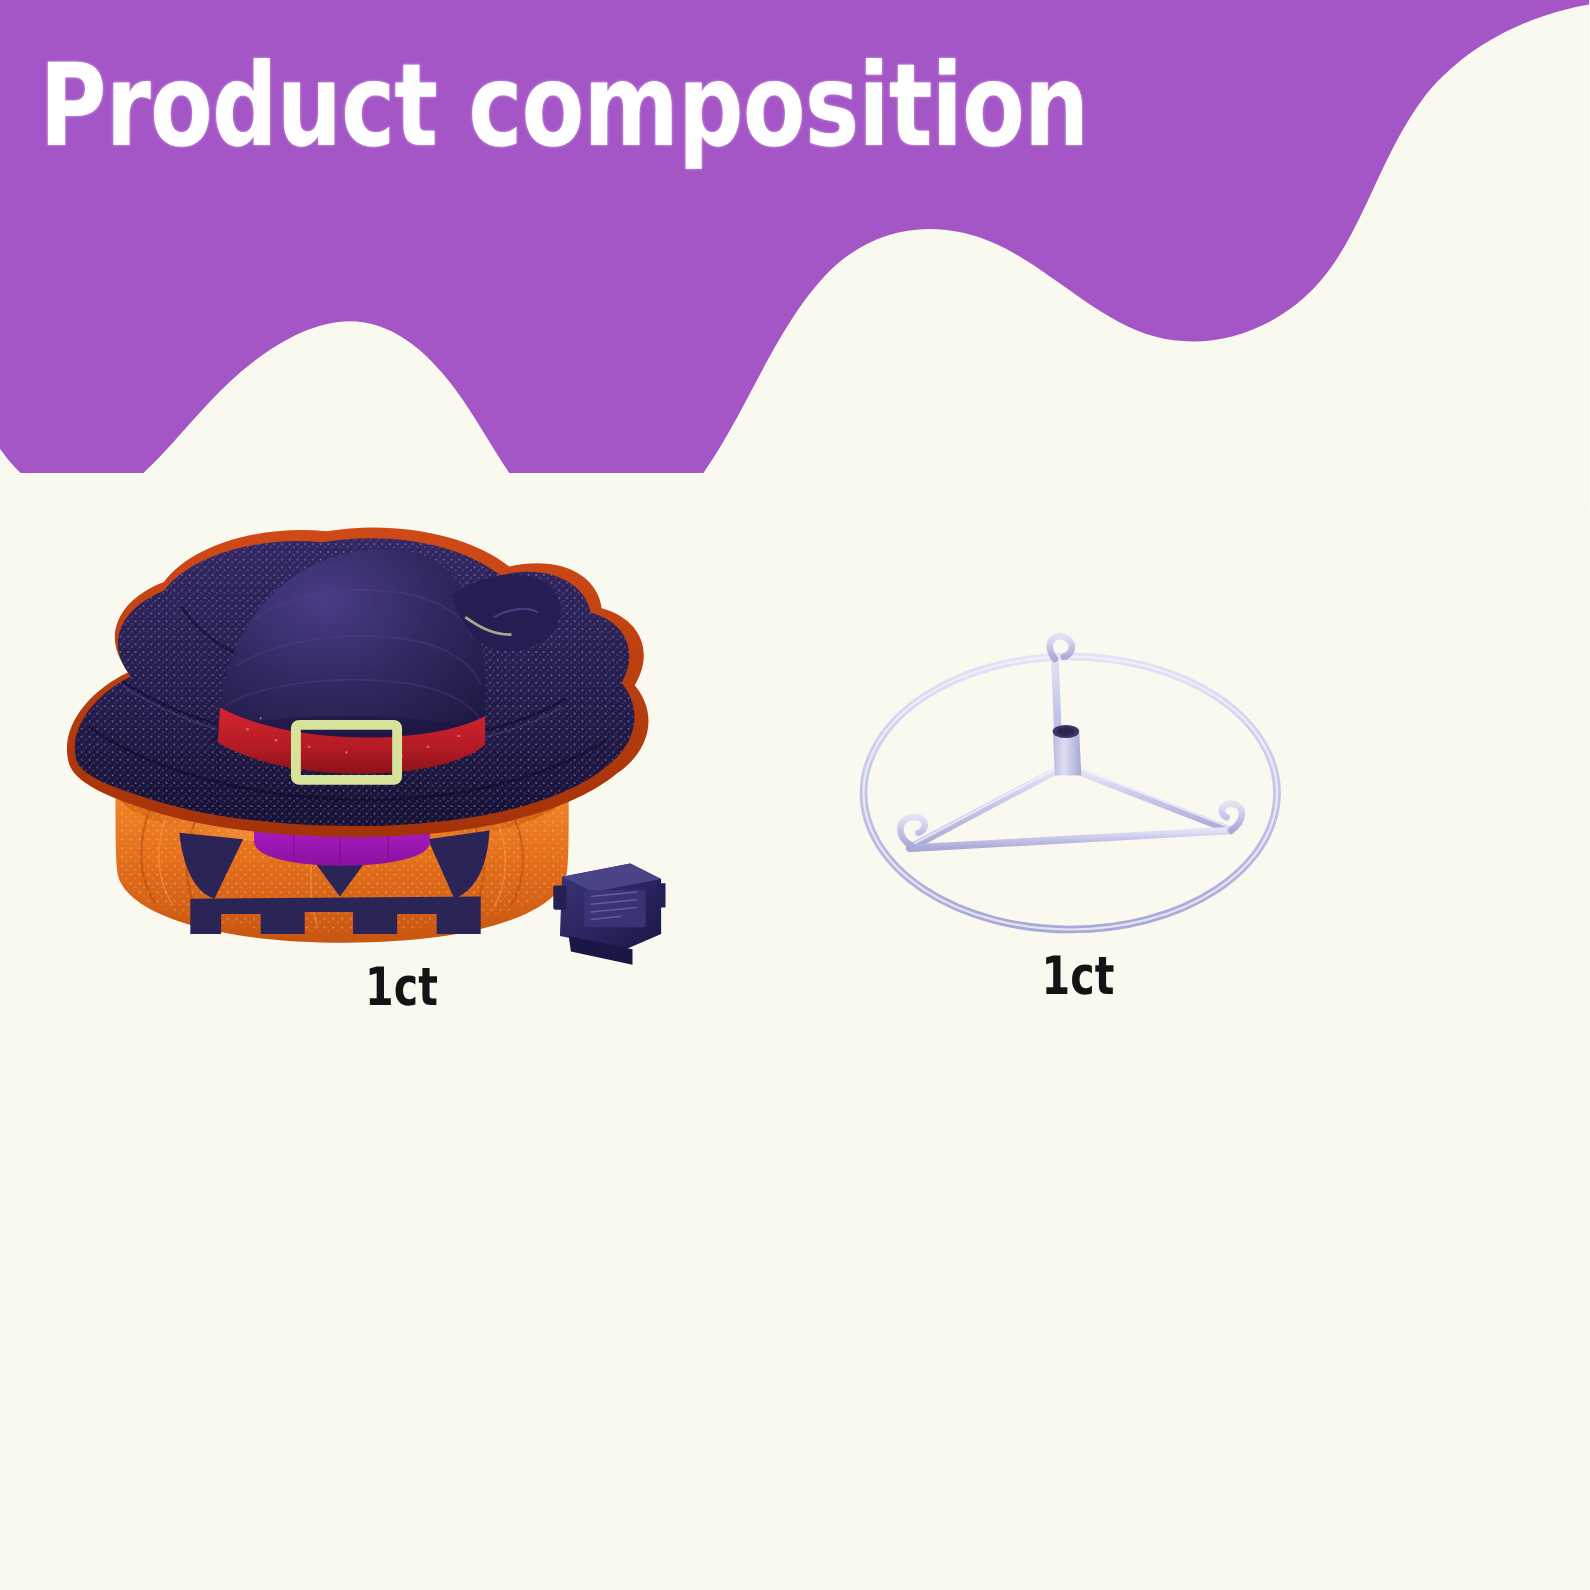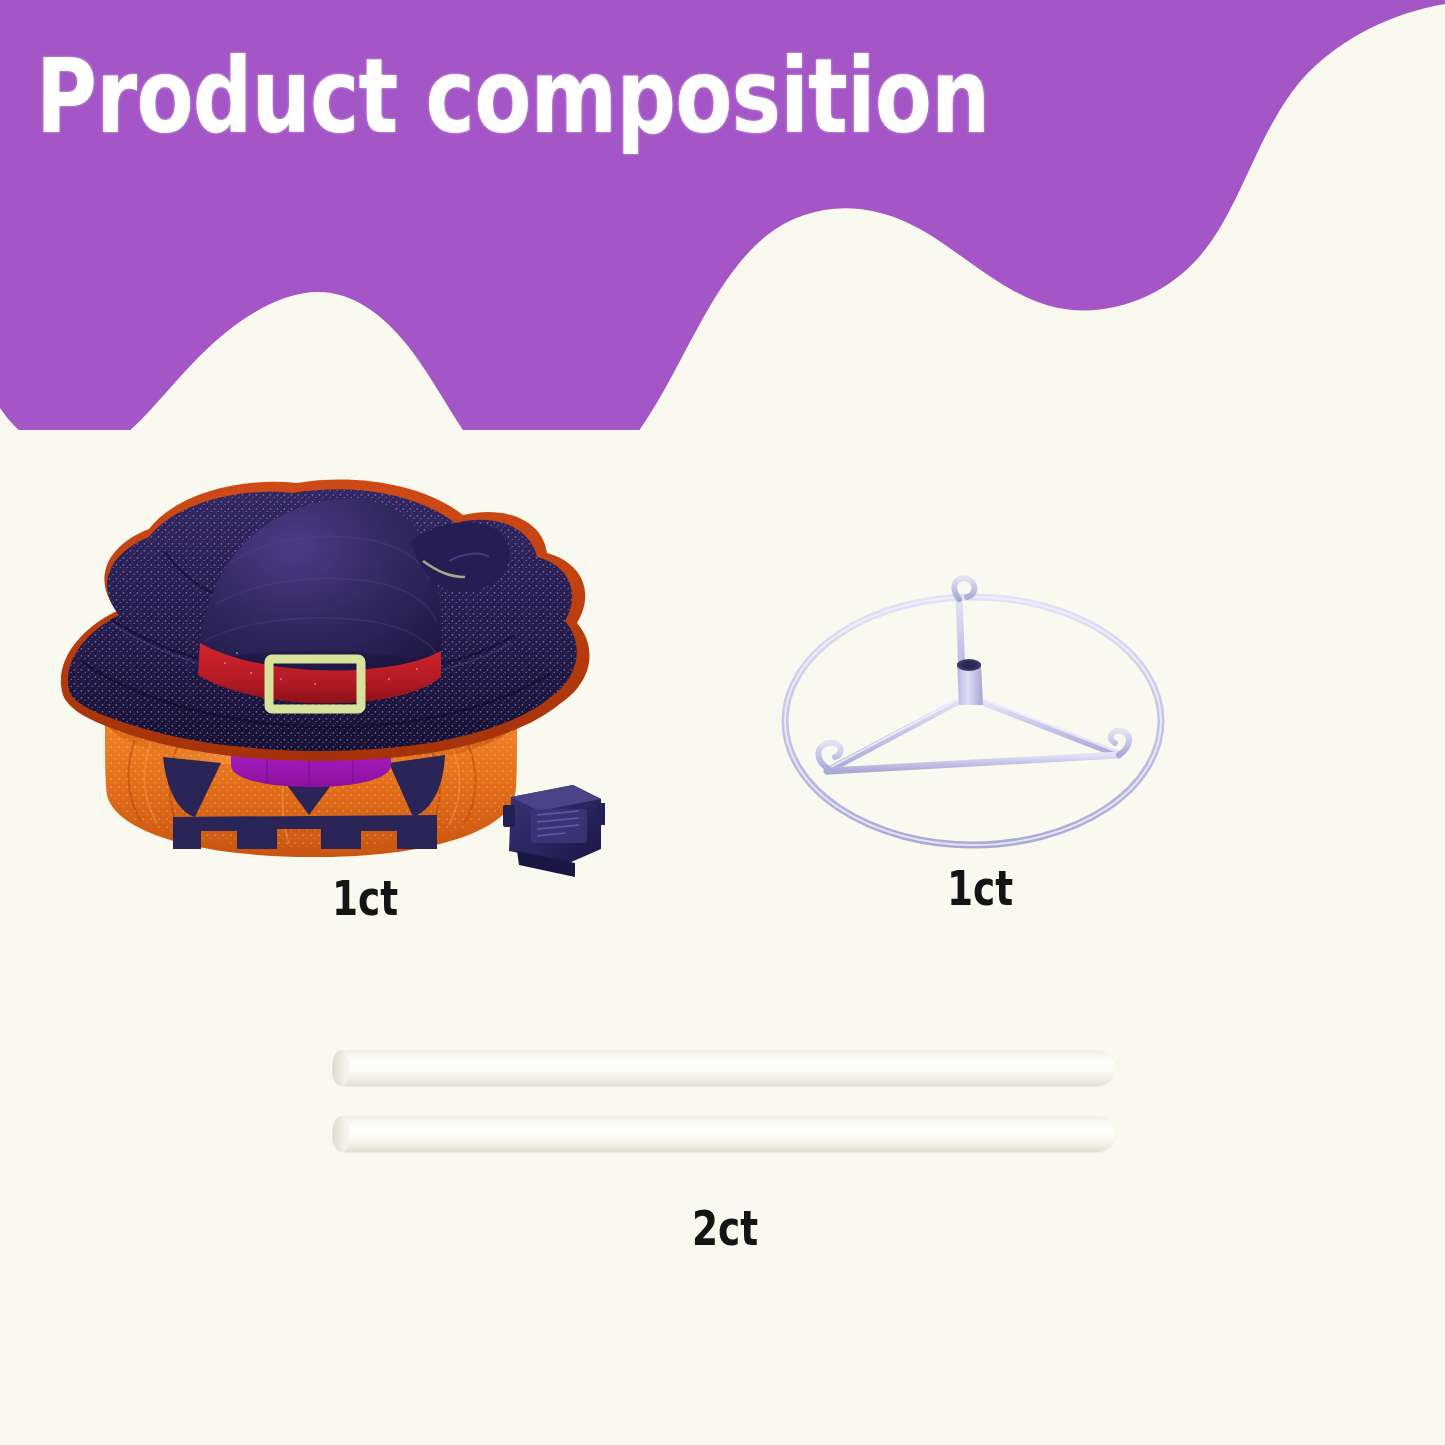--- a/index.html
+++ b/index.html
@@ -388,20 +388,14 @@
       </g>
 
       <g stroke="url(#gWire)" stroke-width="6" fill="none" stroke-linecap="round">
         <path d="M344,200 C356,192 358,178 346,176 C336,174 332,184 340,188"></path>
       </g>
     </svg>
 
     <div class="ct-label" style="left:75px; top:305px; width:260px;">1ct</div>
   </div>
 
-  <div class="item" id="poles">
-    <div class="pole" id="pole-1"></div>
-    <div class="pole" id="pole-2"></div>
-
-    <div class="ct-label" style="left:265px; top:150px; width:260px;">2ct</div>
-  </div>
 
 </div>
 
 </body></html>

